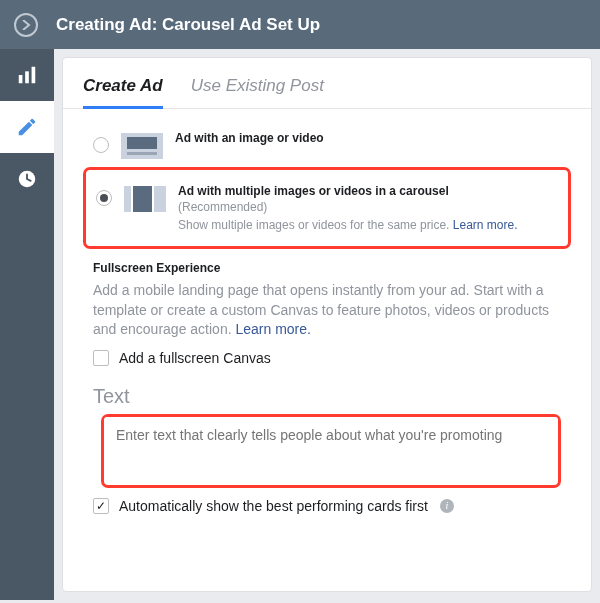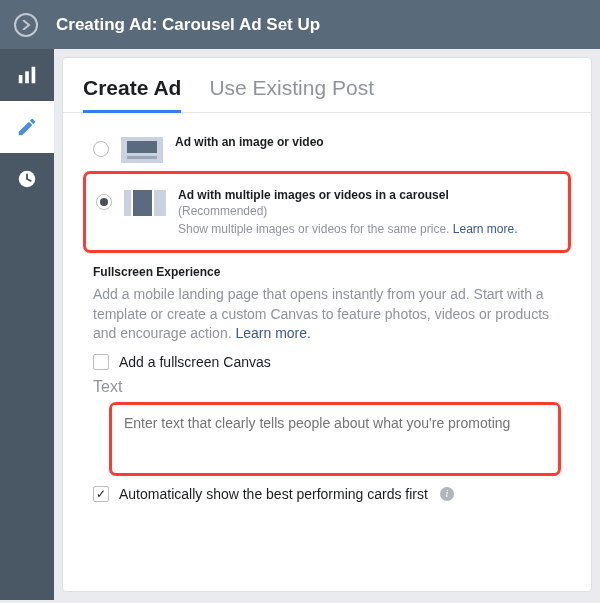--- a/index.html
+++ b/index.html
@@ -62,26 +62,27 @@
       height: 100%;
       overflow: hidden;
     }
     .tabs {
       display: flex;
       padding: 10px 20px 0 20px;
       border-bottom: 1px solid #e5e5e5;
       gap: 28px;
     }
     .tab {
-      font-size: 21px;
+      font-size: 17px;
       font-weight: 700;
       padding: 8px 0 12px 0;
       color: #1c1e21;
       cursor: pointer;
       position: relative;
+      font-style: italic;
     }
     .tab.inactive { color: #90949c; font-weight: 400; }
     .tab.active::after {
       content: '';
       position: absolute;
       left: 0; right: 0; bottom: -1px;
       height: 3px;
       background: #2f7ef5;
     }
     .card-body { padding: 14px 30px; }
@@ -175,38 +176,38 @@
       width: 16px; height: 16px;
       border: 1px solid #bdbdbd;
       border-radius: 2px;
       display: inline-flex;
       align-items: center;
       justify-content: center;
       font-size: 12px;
       color: #1c1e21;
     }
     .label-muted {
-      font-size: 16px;
+      font-size: 20px;
       color: #90949c;
-      margin-top: 8px;
+      margin-top: 19px;
       margin-bottom: 6px;
     }
     .textarea {
       width: 100%;
       min-height: 64px;
       border: 1px solid #dddfe2;
       border-radius: 3px;
       padding: 10px 12px;
       font-size: 14px;
       color: #90949c;
       font-family: inherit;
       resize: none;
       background: #fff;
     }
-    .highlight-box.tight { padding: 0; margin: 0 0 10px 16px; border-width: 3px; }
+    .highlight-box.tight { padding: 0; margin: 0 0 10px 8px; border-width: 3px; }
     .highlight-box.tight .textarea { border: none; }
     .info-icon {
       width: 14px; height: 14px;
       border-radius: 50%;
       background: #b0b5bb;
       color: #fff;
       font-size: 10px;
       font-style: italic;
       font-family: Georgia, serif;
       display: inline-flex;

